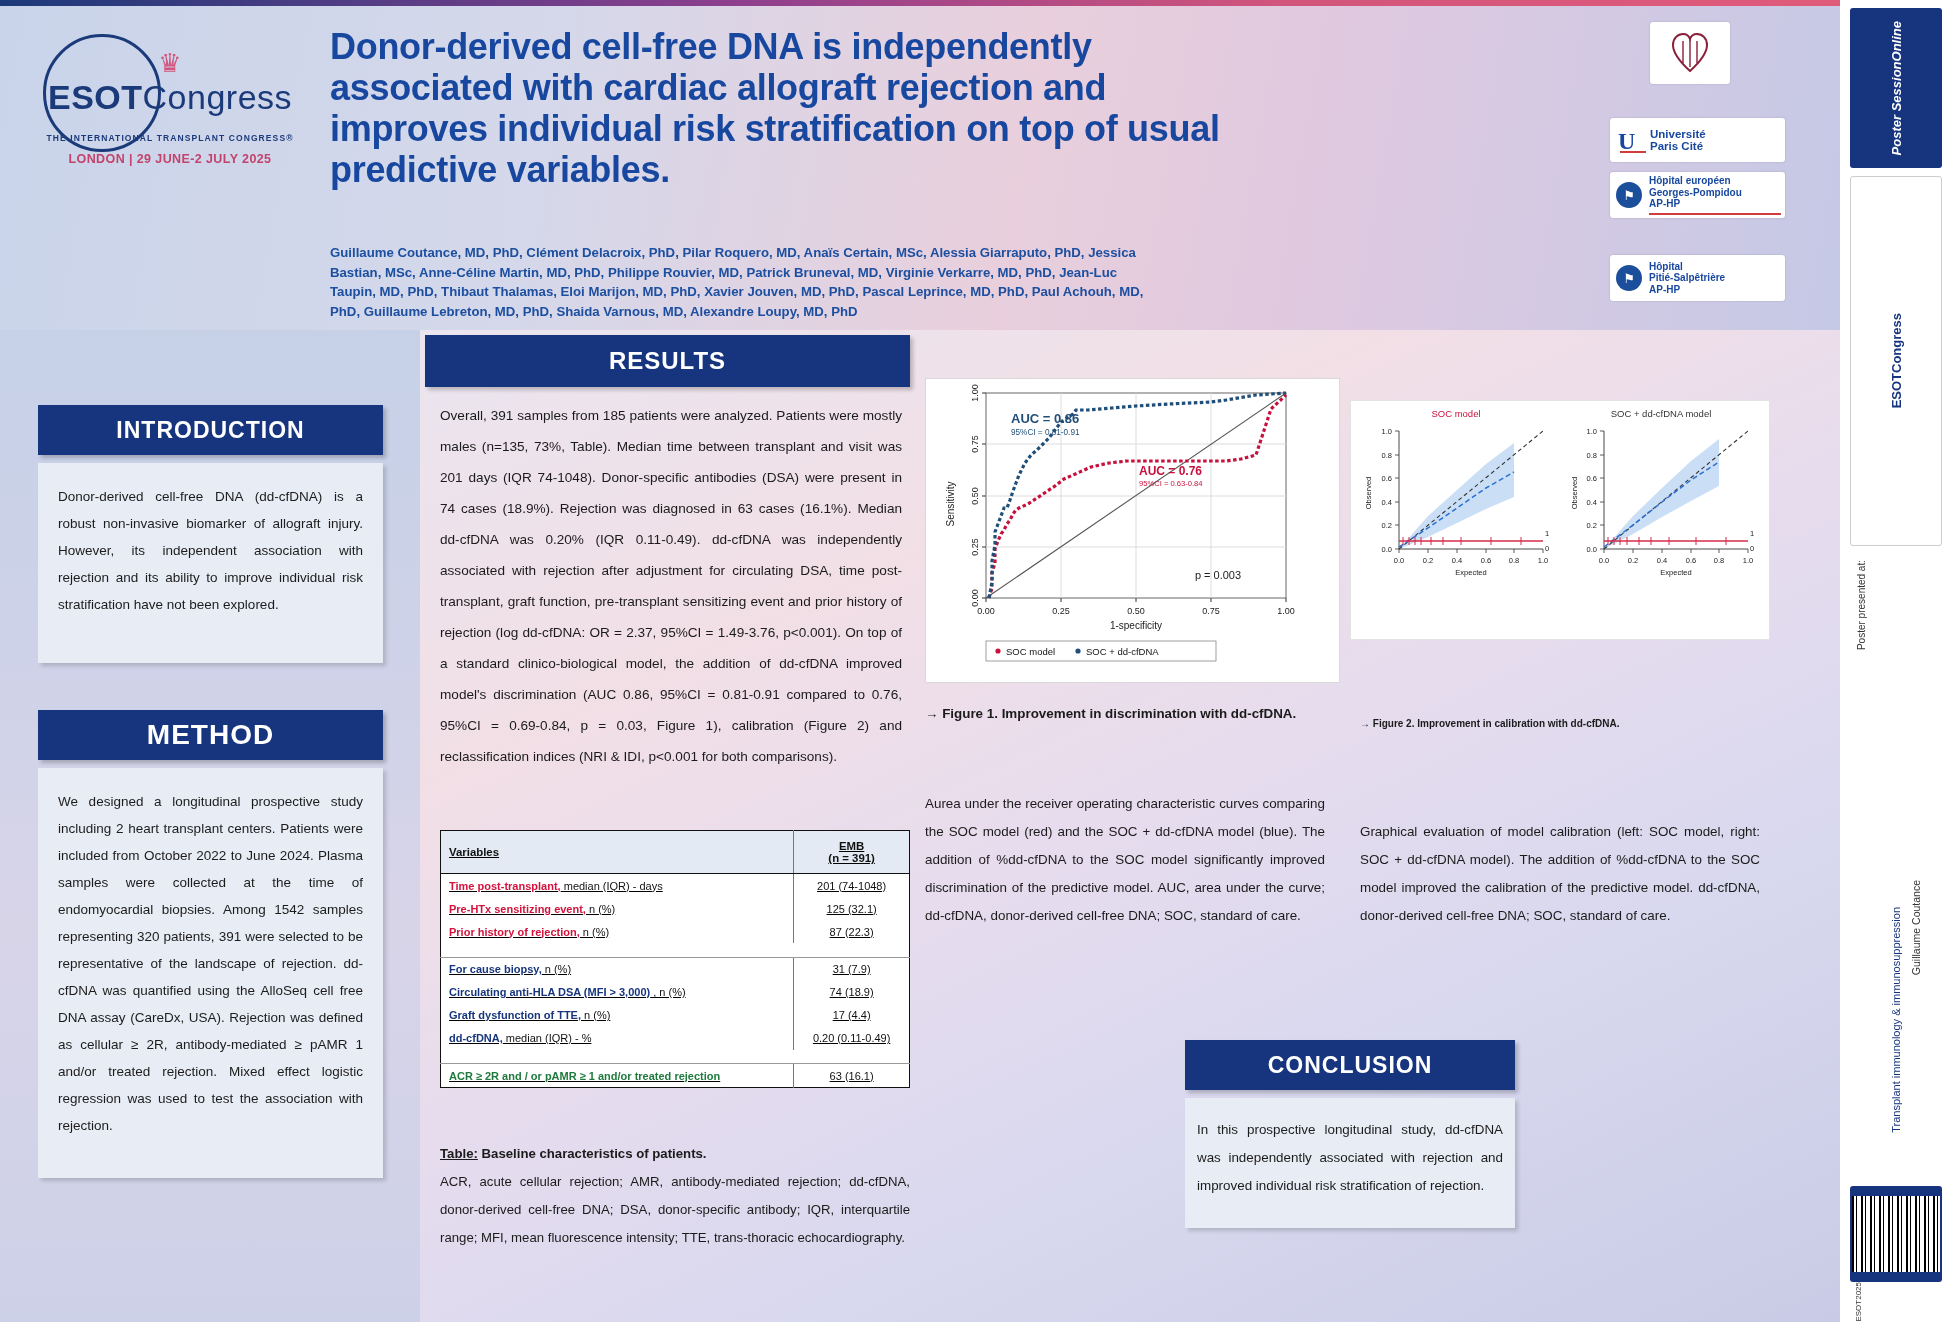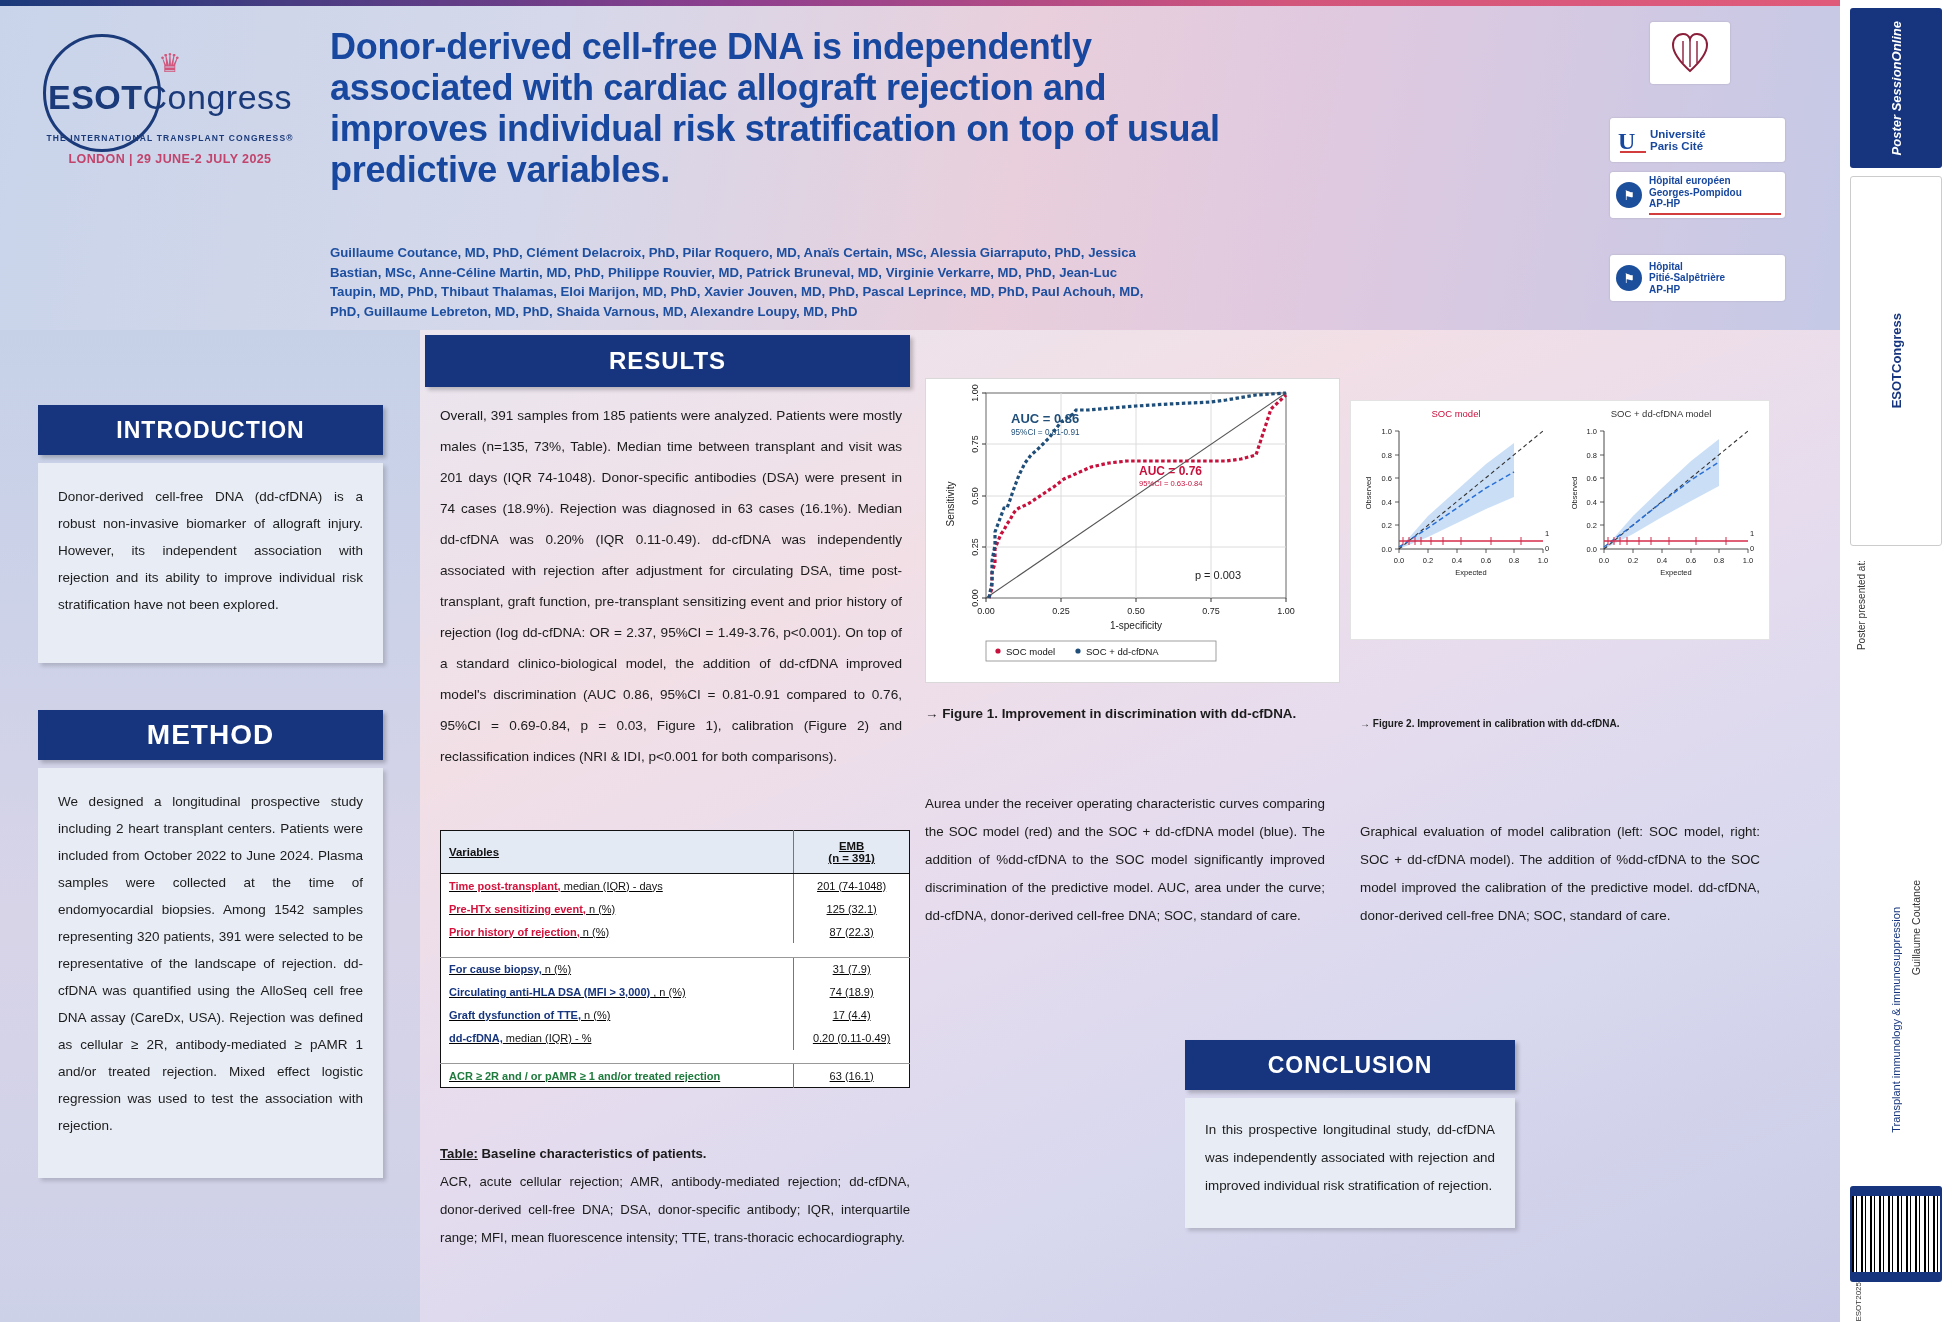--- a/index.html
+++ b/index.html
@@ -126,21 +126,21 @@
   tr.spacer td { height:14px; border:none;}
   .vline { border-left:1.3px solid #777; }
 
   #tblCap { position:absolute; left:440px; top:1140px; width:470px;
     font-size:13.2px; line-height:28px; color:#1b1b1b; text-align:justify;}
   #tblCap .u { text-decoration:underline; font-weight:bold;}
 
   
   #conclBar { position:absolute; left:1185px; top:1040px; width:330px; height:50px; font-size:23px;}
   #conclBody { position:absolute; left:1185px; top:1098px; width:330px; height:130px;
-    padding:18px 20px; font-size:13.4px; line-height:28px; }
+    padding:18px 12px; font-size:13.4px; line-height:28px; }
 
   
   .rail { position:absolute; right:0; top:0; width:112px; height:1322px; background:#ffffff;}
   .rail-box { position:absolute; left:10px; width:92px; background:#16357e; color:#fff;
      border-radius:3px; display:flex; align-items:center; justify-content:center;}
   .rail-vert { writing-mode:vertical-rl; transform:rotate(180deg); }
   #railDPO { top:8px; height:160px; }
   #railESOT{ top:176px; height:370px; background:#fff; border:1px solid #ccc; color:#16357e;}
   #railTI  { top:860px; height:320px; background:#fff; color:#16357e; }
   #railPP  { top:1186px; height:96px; }

